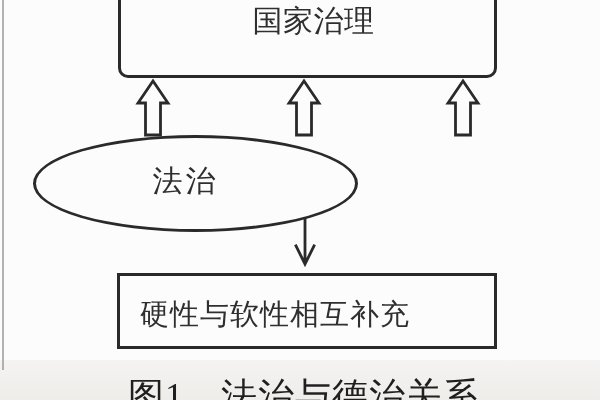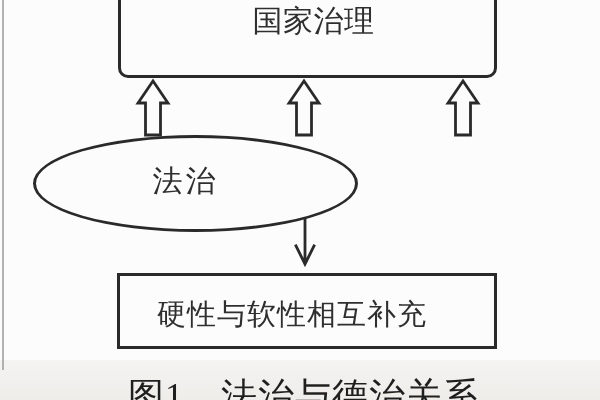--- a/index.html
+++ b/index.html
@@ -53,21 +53,21 @@
   .arrows polygon{fill:var(--background);stroke:var(--line);stroke-width:2.8;stroke-linejoin:miter;}
   .arrows path{fill:none;stroke:var(--line);stroke-width:2.8;stroke-linecap:square;}
 
   .bottom-box{
     position:absolute;left:117px;top:273px;width:380px;height:76px;
     border:3px solid var(--line);background:var(--background);
     box-sizing:border-box;
     display:flex;align-items:center;
   }
   .bottom-box span{
-    padding-left:37px;font-size:29px;letter-spacing:1px;transform:translateY(4px);
+    padding-left:20px;font-size:29px;letter-spacing:1px;transform:translateY(4px);
   }
 
   .caption{
     position:absolute;left:128px;top:372px;
     font-size:36px;letter-spacing:1px;color:#1f1f1f;
     white-space:nowrap;
   }
 </style>
 </head>
 <body>

